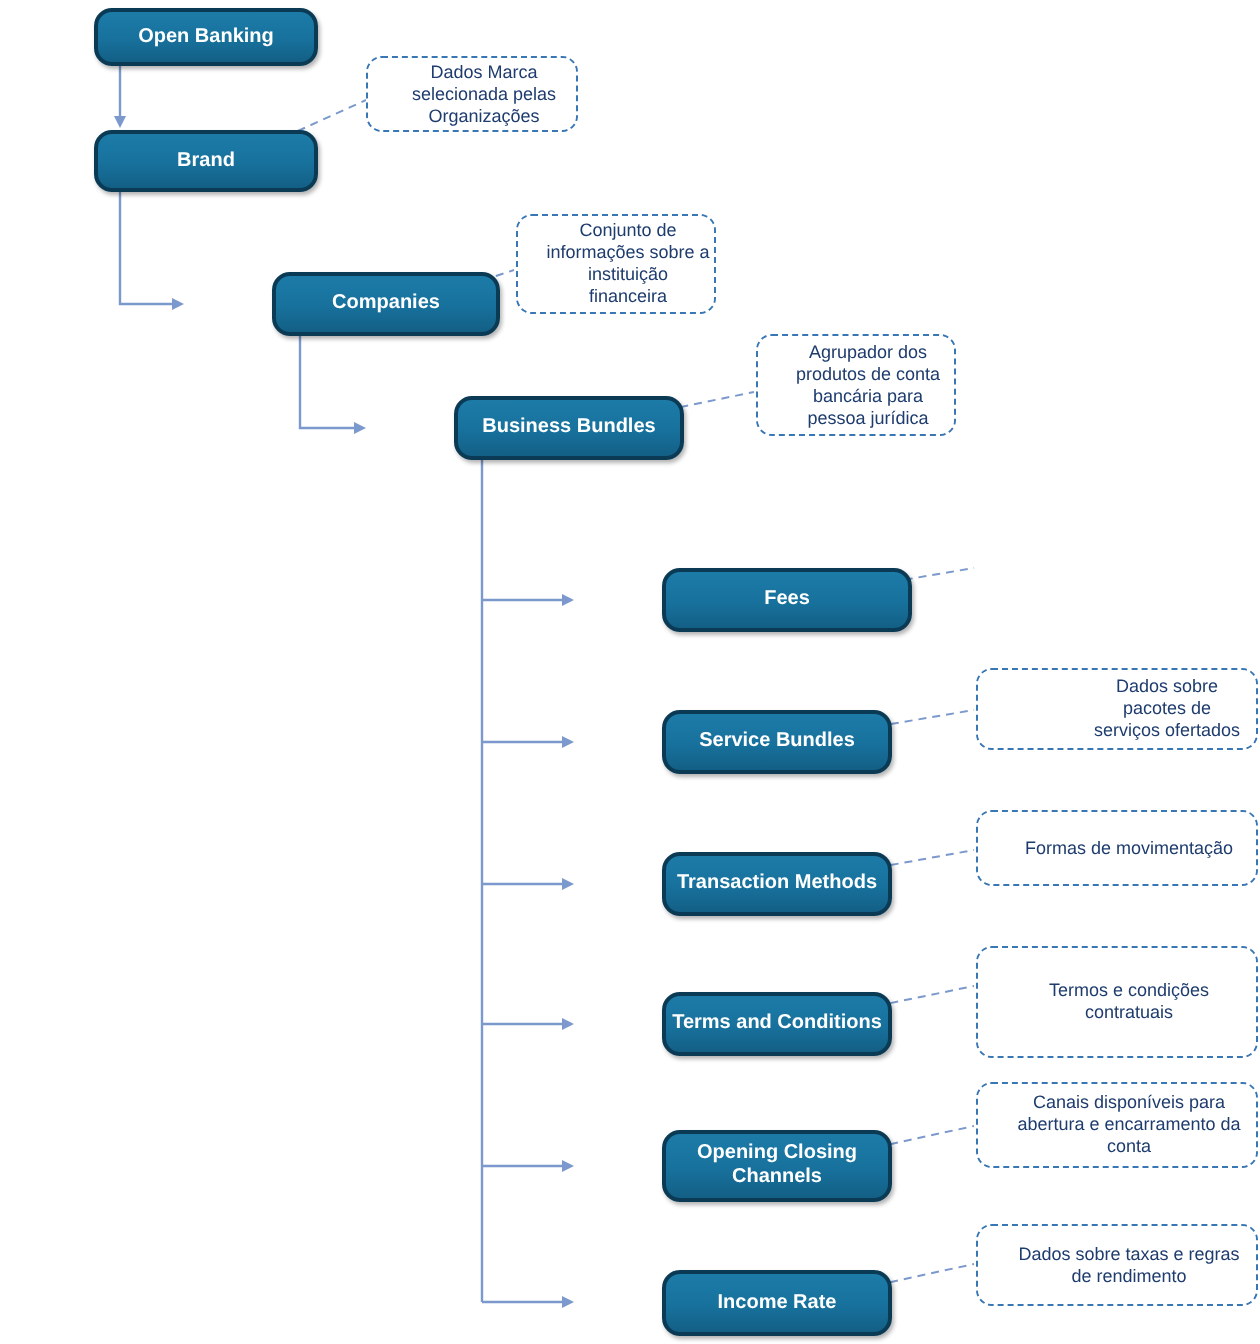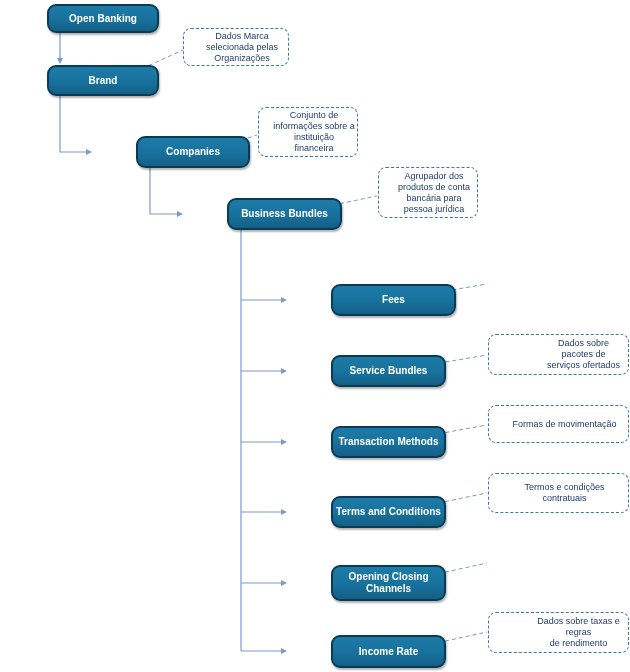--- a/index.html
+++ b/index.html
@@ -159,24 +159,29 @@
 
   <div class="note" style="left:488px; top:334px; width:141px; height:41px;padding-left:38px;">
     <span class="note-text">Dados sobre pacotes de
 serviços ofertados</span>
   </div>
 
   <div class="note" style="left:488px; top:405px; width:141px; height:38px;">
     <span class="note-text">Formas de movimentação</span>
   </div>
 
-  <div class="note" style="left:488px; top:473px; width:141px; height:40px;">
+  <div class="note" style="left:488px; top:473px; width:141px; height:56px;">
     <span class="note-text">Termos e condições
 contratuais</span>
   </div>
 
+  <div class="note" style="left:488px; top:541px; width:141px; height:43px;">
+    <span class="note-text">Canais disponíveis para
+abertura e encarramento da
+conta</span>
+  </div>
 
-  <div class="note" style="left:488px; top:612px; width:141px; height:41px;padding-left:28px;">
+  <div class="note" style="left:488px; top:612px; width:141px; height:41px;">
     <span class="note-text">Dados sobre taxas e regras
 de rendimento</span>
   </div>
 
 </div>
 
 </body></html>

